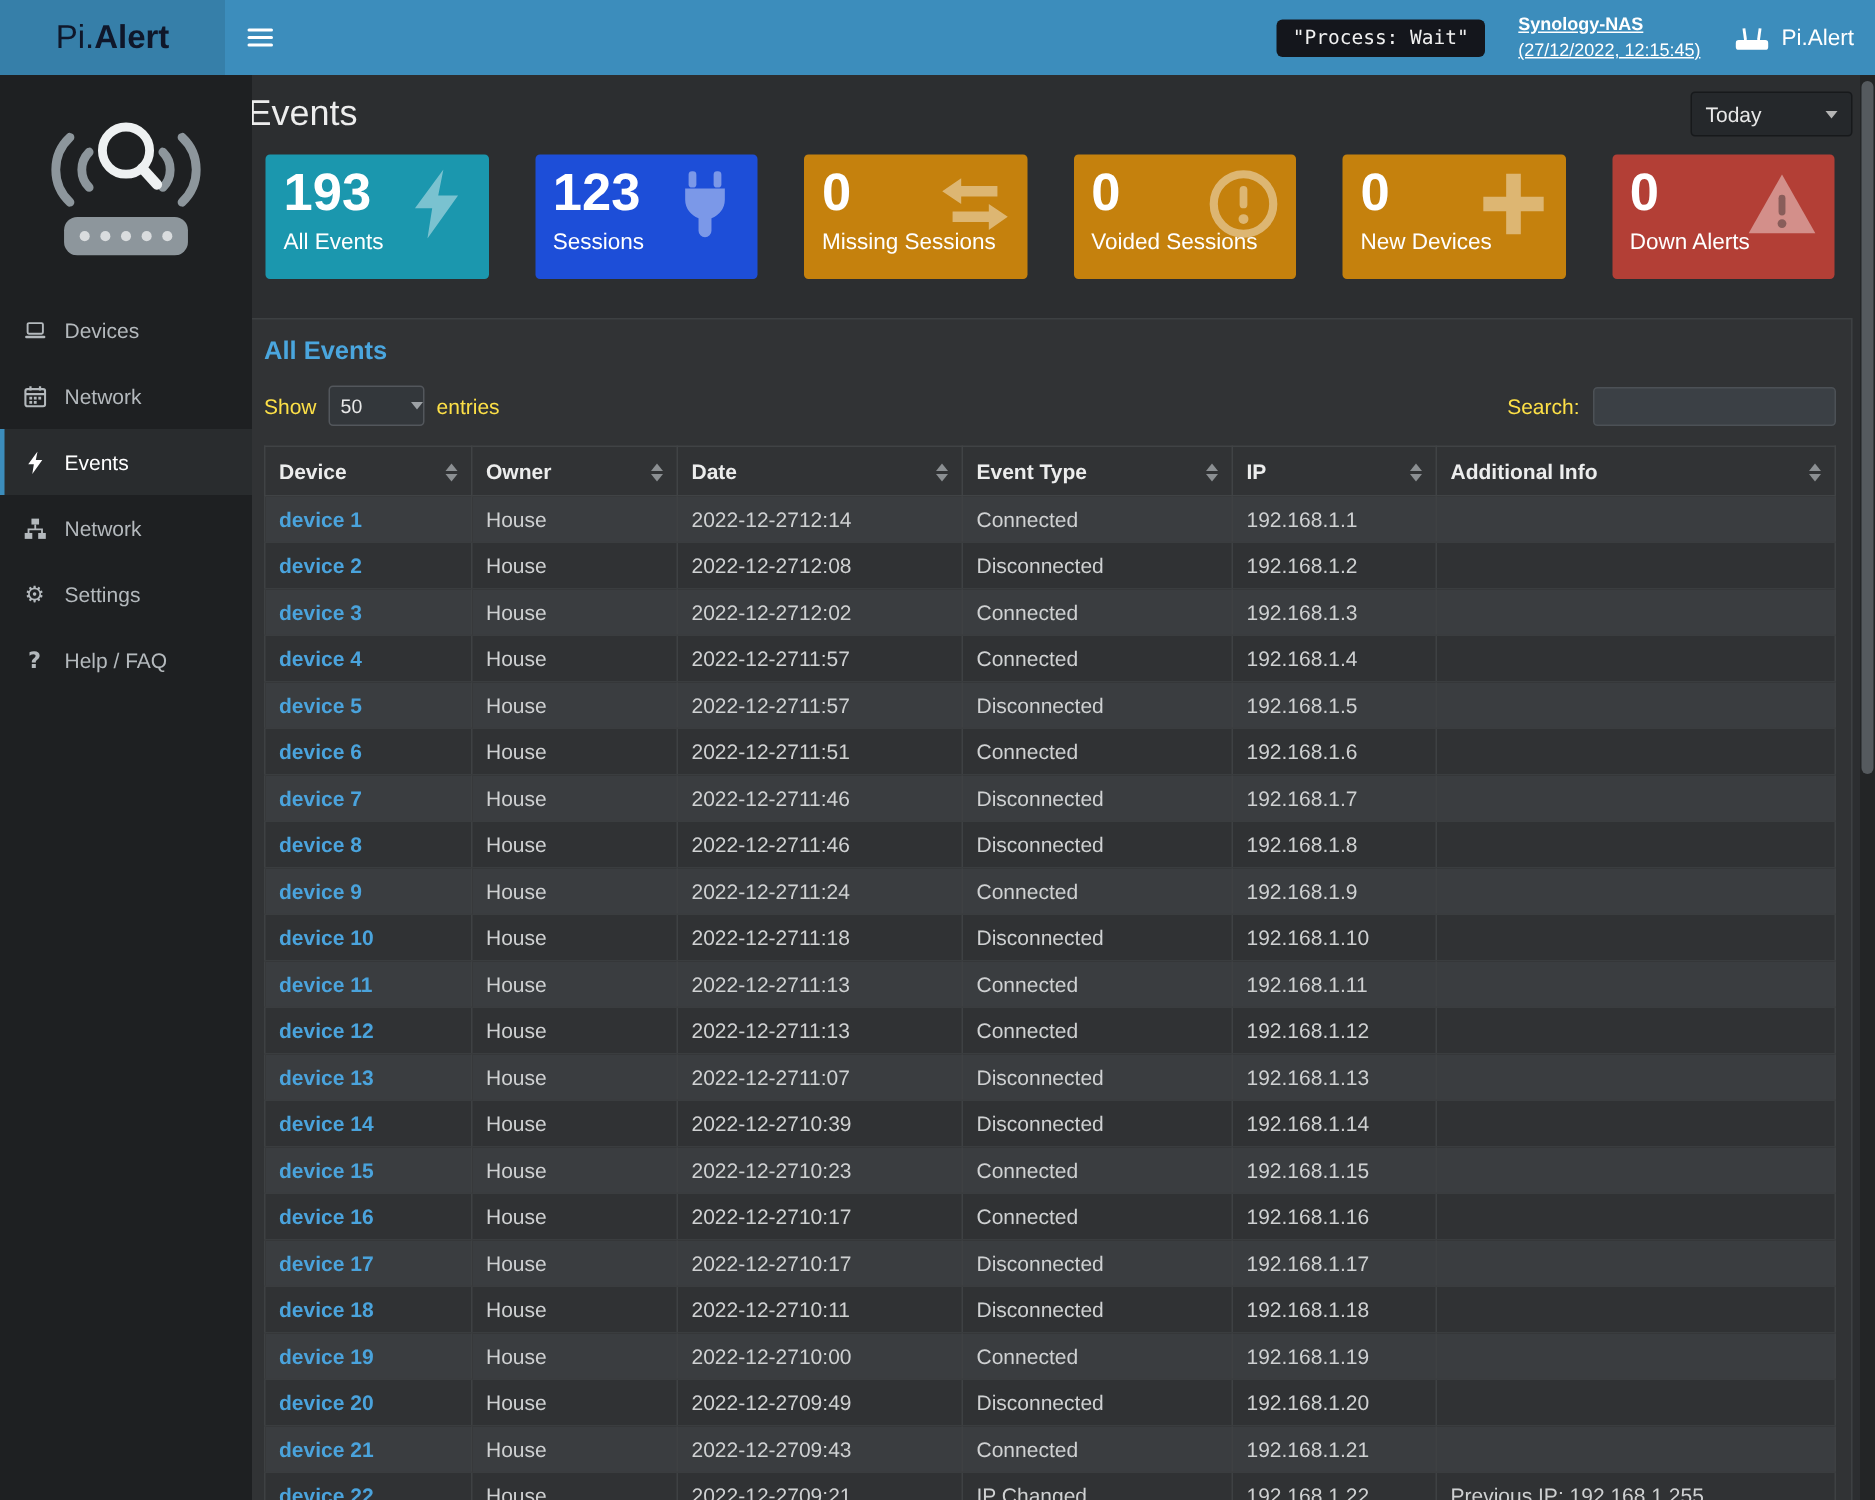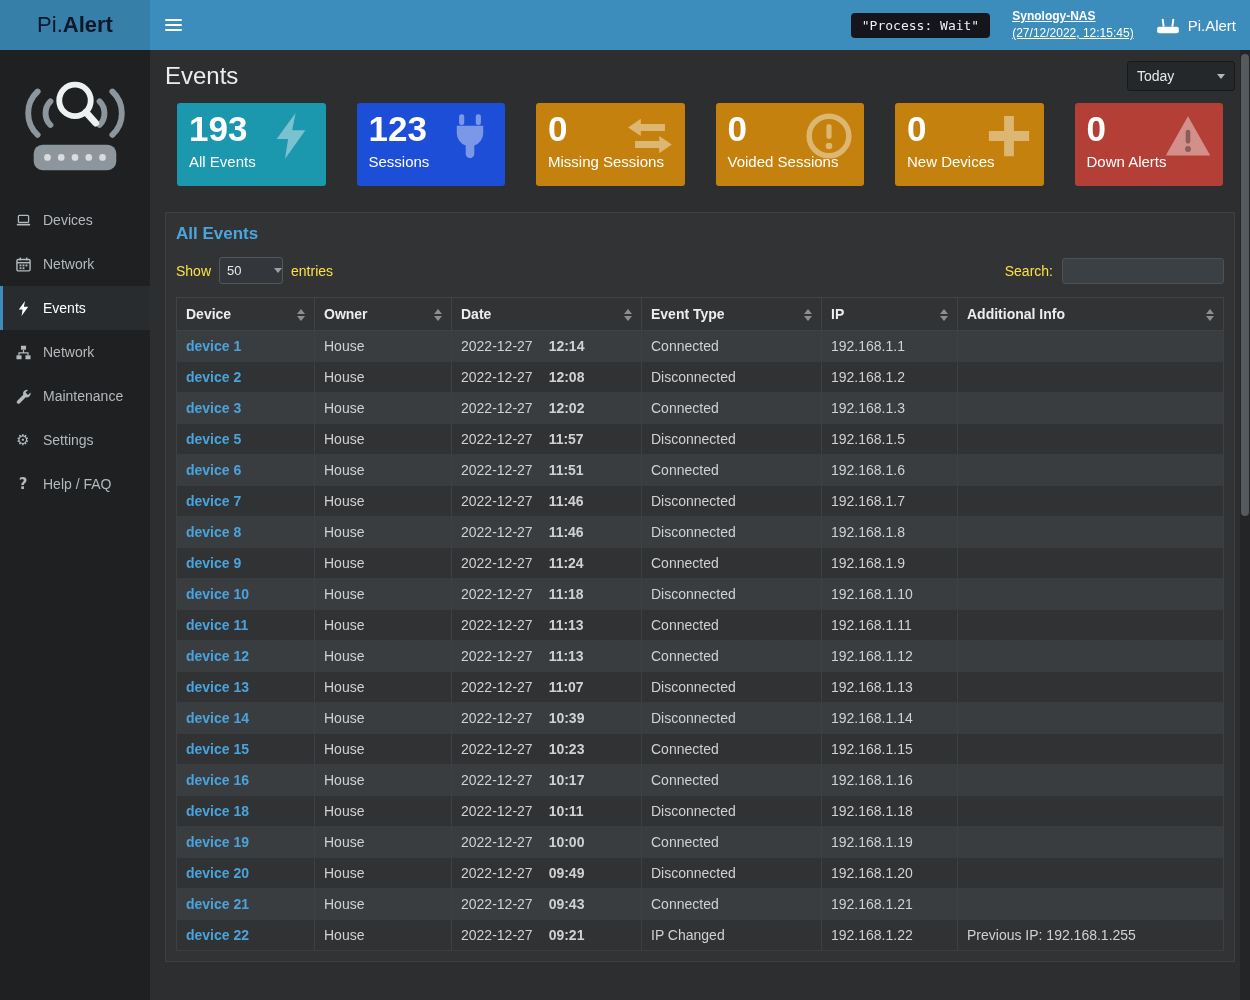--- a/index.html
+++ b/index.html
@@ -13,21 +13,21 @@
   .brand .bold{font-weight:700;}
   .hamburger{width:46px;height:50px;display:flex;flex-direction:column;align-items:center;justify-content:center;gap:3px;cursor:pointer;}
   .hamburger i{display:block;width:17px;height:2px;background:#fff;border-radius:1px;}
   .topbar-right{margin-left:auto;display:flex;align-items:center;gap:22px;padding-right:14px;}
   .process-badge{background:#14161c;color:#f0f0f0;font-family:"DejaVu Sans Mono","Liberation Mono",monospace;font-size:13px;padding:5px 11px;border-radius:4px;cursor:pointer;}
   .host-info{color:#fff;font-size:12px;line-height:1.45;text-decoration:underline;}
   .host-name{font-weight:700;}
   .right-brand{color:#fff;display:flex;align-items:center;gap:8px;font-size:15px;cursor:pointer;}
   .right-brand-icon svg{width:24px;height:17px;display:block;color:#fff;}
   
-  .sidebar{position:absolute;top:50px;left:0;width:150px;bottom:0;background:#1e2022;z-index:10;}
+  .sidebar{position:absolute;top:50px;left:0;width:168px;bottom:0;background:#1e2022;z-index:10;}
   .logo{padding:14px 0 10px;display:flex;justify-content:center;}
   .menu{margin-top:6px;}
   .side-item{height:44px;box-sizing:border-box;display:flex;align-items:center;gap:11px;padding:0 11px;color:#b4b9bd;font-size:14px;cursor:pointer;border-left:3px solid transparent;}
   .side-item.active{background:#292c2e;color:#fff;border-left-color:#3c8dbc;}
   .side-icon{width:18px;display:flex;justify-content:center;align-items:center;}
   .side-icon svg{width:15px;height:15px;display:block;}
   .ticon{font-family:"DejaVu Sans",sans-serif;font-size:15px;line-height:1;font-weight:700;}
   
   .main{position:absolute;left:150px;top:50px;right:0;bottom:0;}
   .main-header{display:flex;align-items:center;justify-content:space-between;padding:11px 15px 12px;}
@@ -50,21 +50,21 @@
   .size-select .caret{border-top-color:#9da1a5;}
   .search{margin-left:auto;display:flex;align-items:center;}
   .search-input{width:162px;height:26px;box-sizing:border-box;background:#3b4045;border:1px solid #4c5156;border-radius:3px;color:#eee;padding:0 8px;font-size:13px;margin-left:9px;outline:none;}
   
   .events-table{width:calc(100% - 20px);margin:0 10px 10px;border-collapse:collapse;table-layout:fixed;}
   .events-table th{text-align:left;color:#eceded;font-size:14px;font-weight:700;padding:8px 9px;border:1px solid #404345;background:#313335;}
   .events-table td{color:#cfd1d2;font-size:14px;padding:7px 9px;border-left:1px solid #3e4143;border-right:1px solid #3e4143;border-bottom:1px solid #3a3d3f;overflow:hidden;white-space:nowrap;}
   .events-table tbody tr:nth-child(odd) td{background:#3a3d40;}
   .events-table tbody tr:nth-child(even) td{background:#303234;}
   .devlink{color:#4aa3dc;font-weight:700;text-decoration:none;cursor:pointer;}
-  .time{margin-left:16px;font-weight:bold;}
+  .time{}
   .sort{float:right;display:inline-flex;flex-direction:column;gap:2px;margin-top:3px;}
   .s-up{width:0;height:0;border-left:4px solid transparent;border-right:4px solid transparent;border-bottom:5px solid #8b8f92;}
   .s-down{width:0;height:0;border-left:4px solid transparent;border-right:4px solid transparent;border-top:5px solid #8b8f92;}
   
   .scrollbar{position:absolute;top:50px;right:0;bottom:0;width:10px;background:#232526;z-index:30;}
   .scrollbar-thumb{position:absolute;top:4px;left:1px;width:8px;height:462px;background:#555a5e;border-radius:4px;cursor:pointer;}
 </style>
 </head>
 <body>
 
@@ -156,28 +156,20 @@
             <rect x="5.3" y="0.8" width="5.4" height="4.2" fill="currentColor"></rect>
             <rect x="0.5" y="11" width="5.4" height="4.2" fill="currentColor"></rect>
             <rect x="10.1" y="11" width="5.4" height="4.2" fill="currentColor"></rect>
             <path d="M8 5 V8 M3.2 11 V8.5 H12.8 V11" stroke="currentColor" fill="none" stroke-width="1.3"></path>
           </svg>
         </span>
         <span>Network</span>
       </div>
       <div class="side-item">
         <span class="side-icon">
-          <svg viewBox="0 0 16 16">
-            <path d="M11.6 0.8 a4.1 4.1 0 0 0 -3.9 5.3 L1.4 12.4 a1.9 1.9 0 0 0 2.7 2.7 L10.4 8.8 a4.1 4.1 0 0 0 5 -5.1 L12.8 6.3 10.2 3.7 12.8 1 a4.1 4.1 0 0 0 -1.2 -0.2 Z" fill="currentColor"></path>
-          </svg>
-        </span>
-        <span>Maintenance</span>
-      </div>
-      <div class="side-item">
-        <span class="side-icon">
           <span class="ticon">⚙</span>
         </span>
         <span>Settings</span>
       </div>
       <div class="side-item">
         <span class="side-icon">
           <span class="ticon">?</span>
         </span>
         <span>Help / FAQ</span>
       </div>
@@ -327,20 +319,28 @@
           </tr>
           <tr>
             <td><a class="devlink">device 3</a></td>
             <td>House</td>
             <td><span>2022-12-27</span><span class="time">12:02</span></td>
             <td>Connected</td>
             <td>192.168.1.3</td>
             <td></td>
           </tr>
           <tr>
+            <td><a class="devlink">device 4</a></td>
+            <td>House</td>
+            <td><span>2022-12-27</span><span class="time">11:57</span></td>
+            <td>Connected</td>
+            <td>192.168.1.4</td>
+            <td></td>
+          </tr>
+          <tr>
             <td><a class="devlink">device 5</a></td>
             <td>House</td>
             <td><span>2022-12-27</span><span class="time">11:57</span></td>
             <td>Disconnected</td>
             <td>192.168.1.5</td>
             <td></td>
           </tr>
           <tr>
             <td><a class="devlink">device 6</a></td>
             <td>House</td>
@@ -420,20 +420,28 @@
             <td>Connected</td>
             <td>192.168.1.15</td>
             <td></td>
           </tr>
           <tr>
             <td><a class="devlink">device 16</a></td>
             <td>House</td>
             <td><span>2022-12-27</span><span class="time">10:17</span></td>
             <td>Connected</td>
             <td>192.168.1.16</td>
+            <td></td>
+          </tr>
+          <tr>
+            <td><a class="devlink">device 17</a></td>
+            <td>House</td>
+            <td><span>2022-12-27</span><span class="time">10:17</span></td>
+            <td>Disconnected</td>
+            <td>192.168.1.17</td>
             <td></td>
           </tr>
           <tr>
             <td><a class="devlink">device 18</a></td>
             <td>House</td>
             <td><span>2022-12-27</span><span class="time">10:11</span></td>
             <td>Disconnected</td>
             <td>192.168.1.18</td>
             <td></td>
           </tr>

